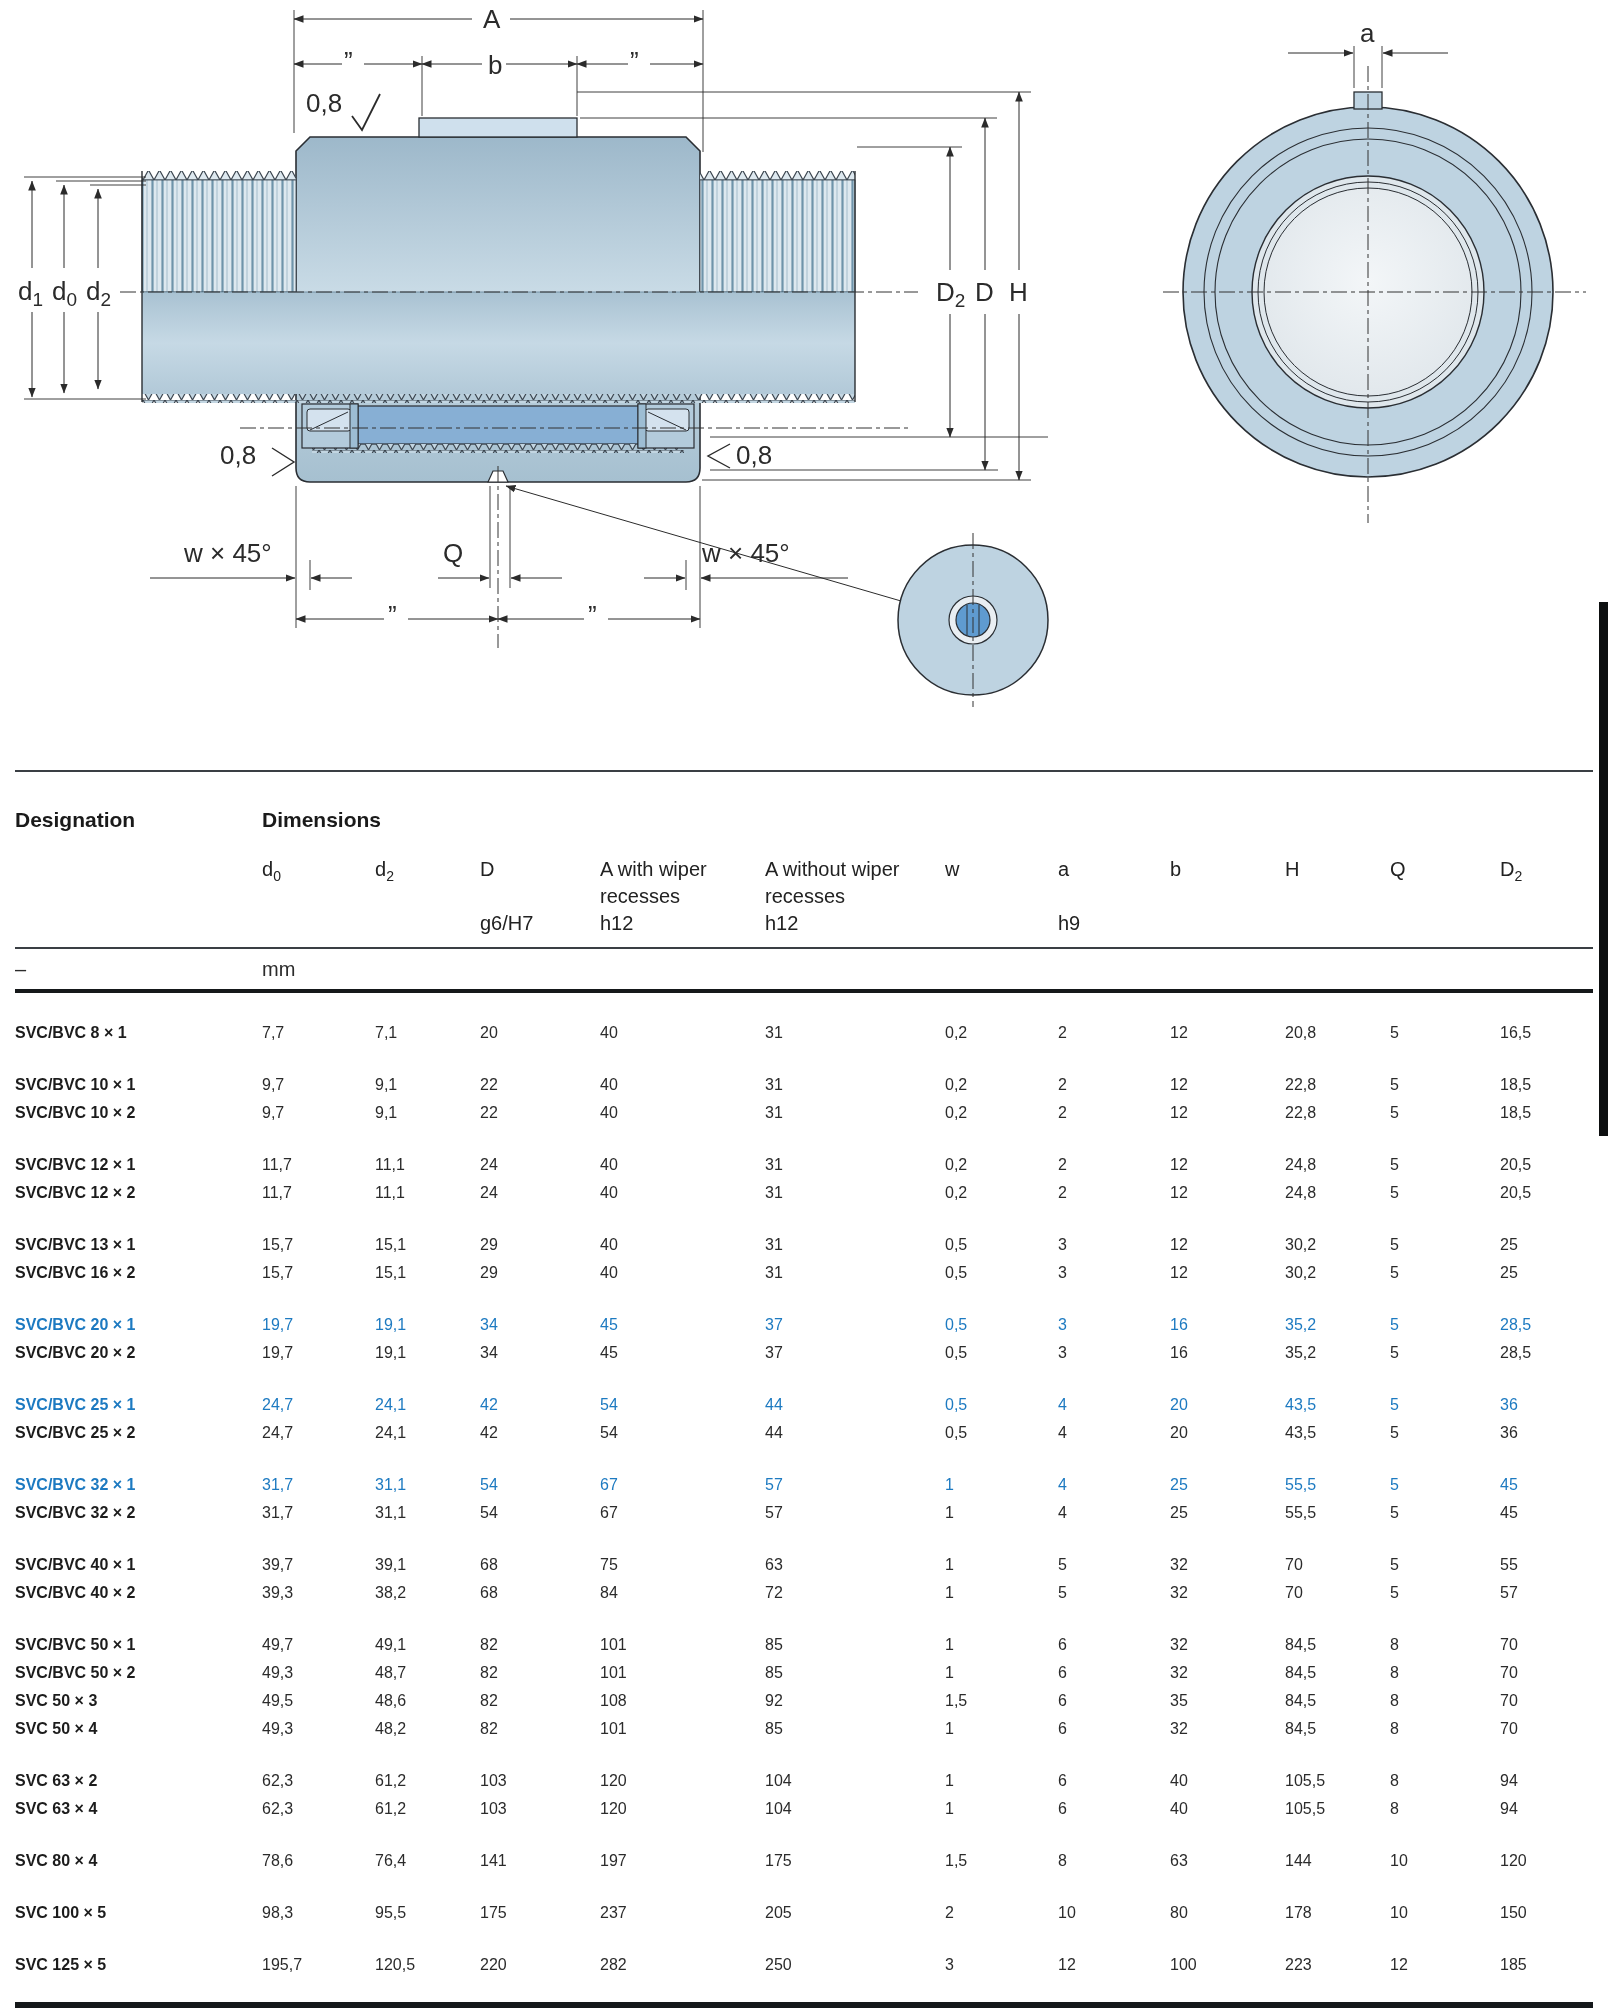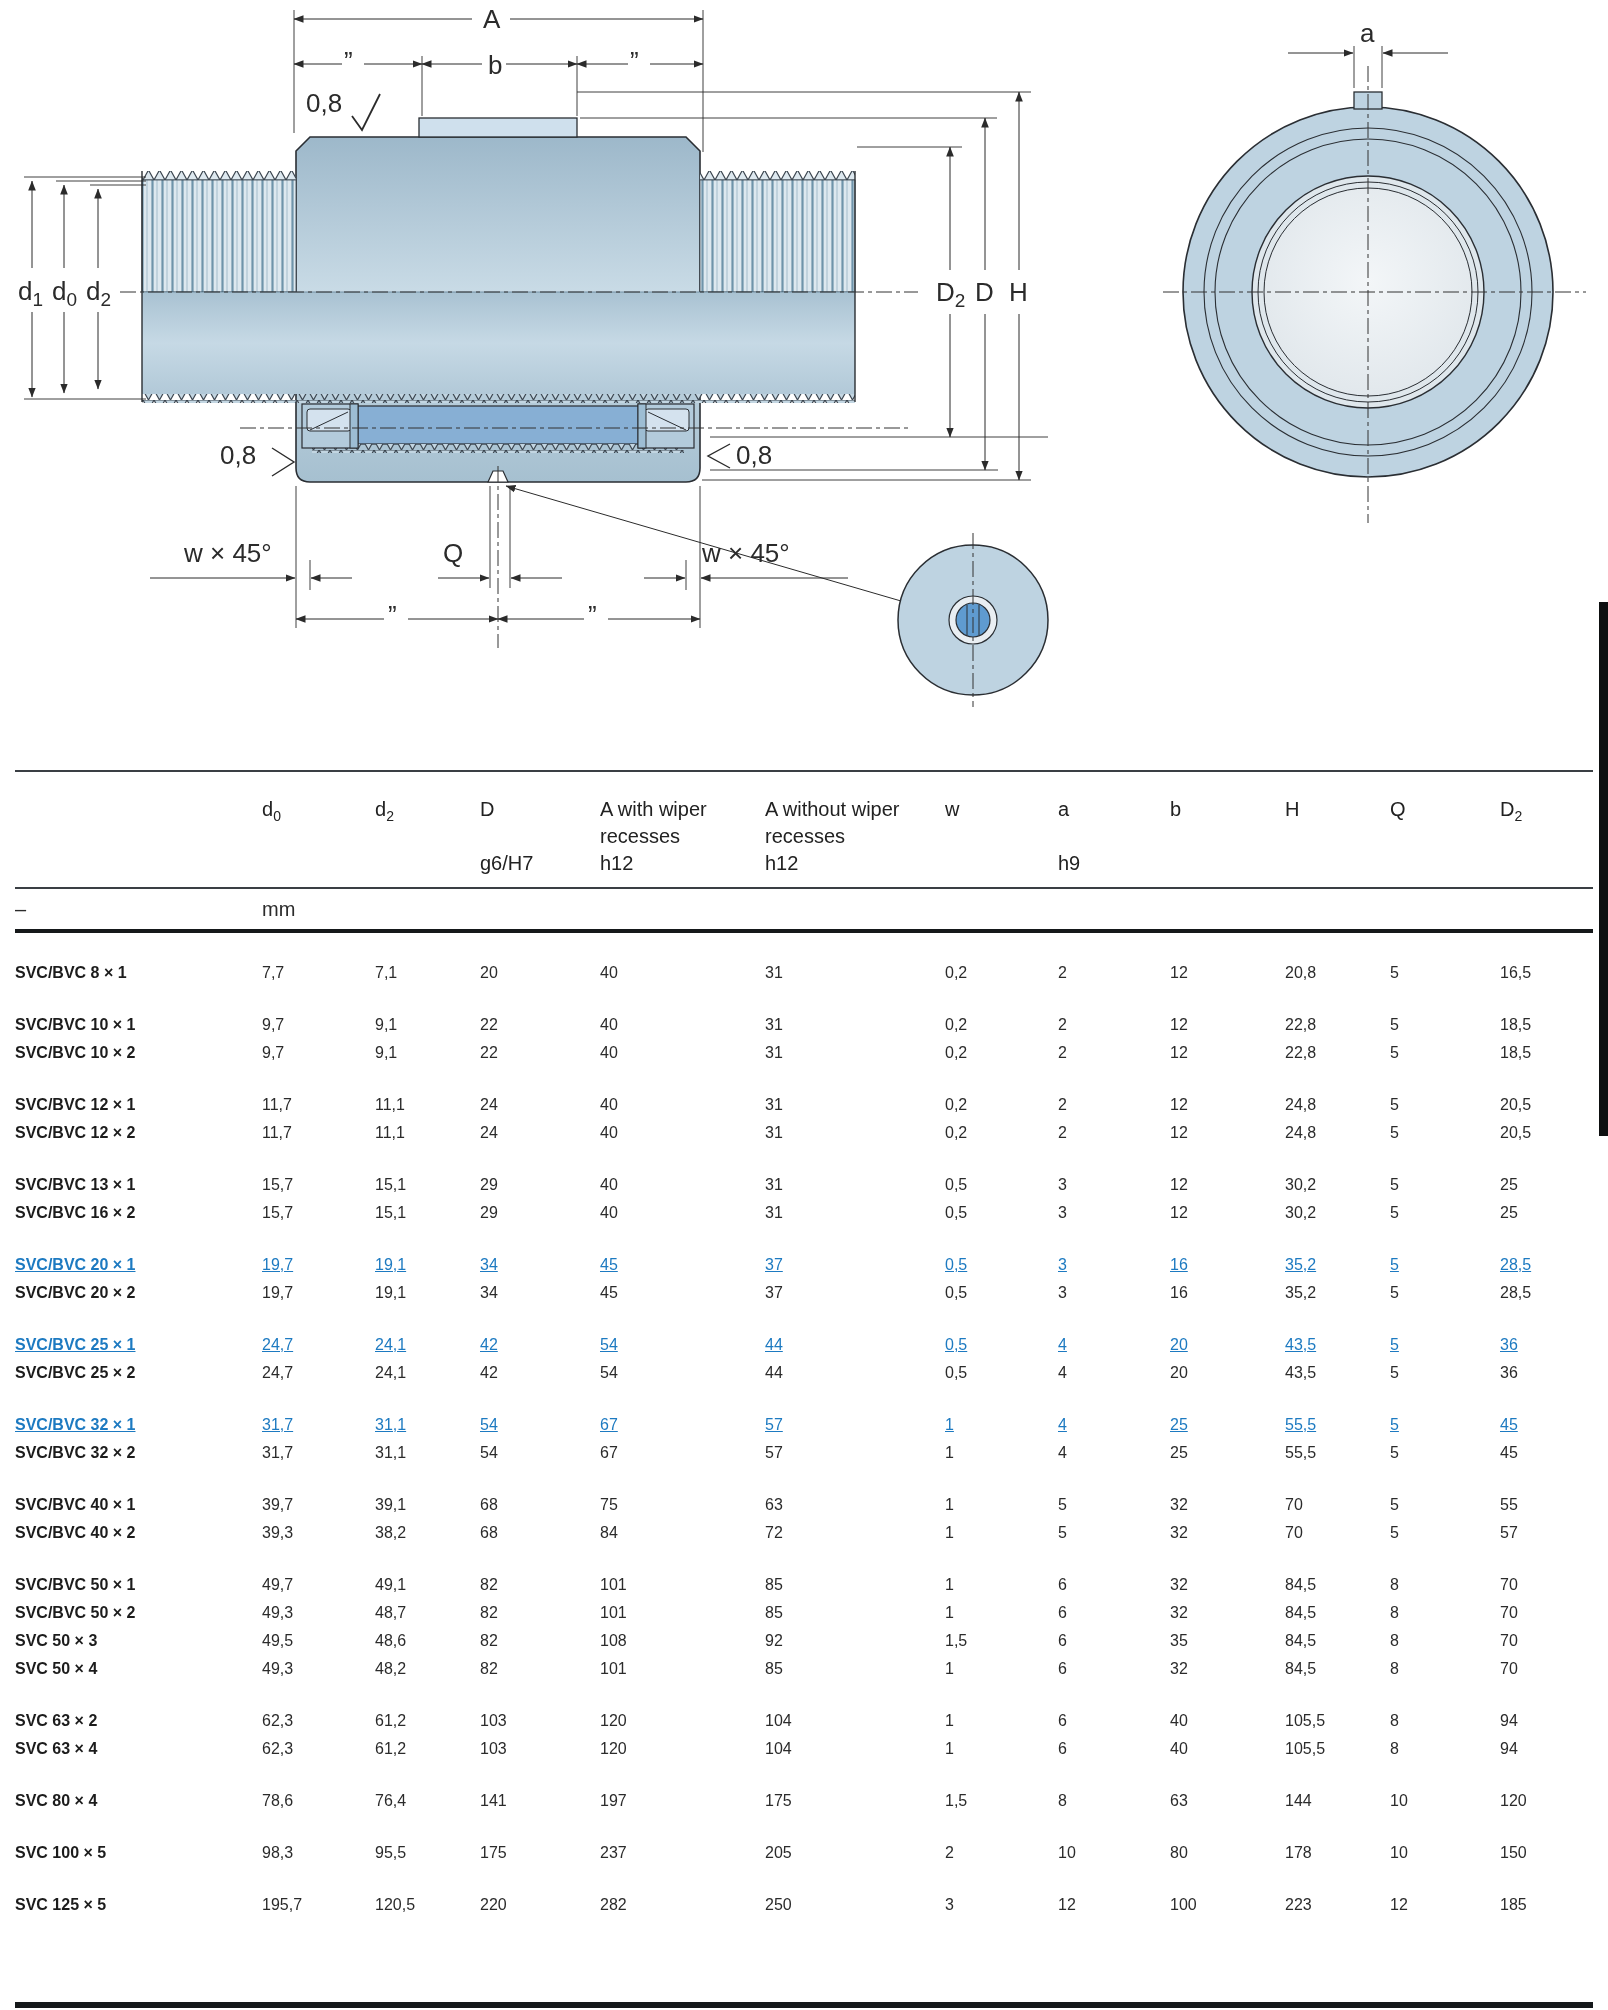--- a/index.html
+++ b/index.html
@@ -17,21 +17,21 @@
   .hdr-cols .h1{height:27px;}
   .hdr-cols .h2{height:27px;}
   .hdr-cols .h3{height:27px;}
   .hdr-cols sub{font-size:14px;}
   .rule.mid{margin-top:8px;}
   .units-row{font-size:20px;height:40px;display:grid;grid-template-columns:247px 113px auto;align-items:center;}
   .rows{margin-top:26px;}
   .group{margin-bottom:24px;}
   .trow{line-height:28px;font-size:16px;}
   .trow .des{font-weight:bold;color:#1c1c1c;}
-  .trow.blue .cell{color:var(--accent);text-decoration:underline;}
+  .trow.blue .cell{color:var(--accent);}
   .cell{white-space:nowrap;}
   .bottom-rule{position:absolute;left:15px;top:2002px;width:1578px;height:6px;background:#15181a;}
   
   text{font-family:"Liberation Sans", sans-serif;fill:#2b2b2b;font-size:26px;}
 </style>
 </head>
 <body>
 
 <div id="page">
 
@@ -225,20 +225,24 @@
       <circle cx="973" cy="620" r="17" fill="#5f9bd0" stroke="#2a2e33" stroke-width="1.2"></circle>
       <line x1="967" y1="605" x2="967" y2="635" stroke="#2a2e33" stroke-width="1"></line>
       <line x1="979" y1="605" x2="979" y2="635" stroke="#2a2e33" stroke-width="1"></line>
       <line x1="973" y1="533" x2="973" y2="707" stroke="#333" stroke-width="1" stroke-dasharray="16 4 4 4"></line>
     </g>
   </svg>
 
   <div class="table-area">
     <div class="rule"></div>
 
+    <div class="hdr-main">
+      <div>Designation</div>
+      <div>Dimensions</div>
+    </div>
 
     <div class="hdr-cols grid12">
       <div></div>
       <div>
           <div class="h1"><span>d</span><sub>0</sub></div>
           <div class="h2"></div>
           <div class="h3"></div>
         </div>
       <div>
           <div class="h1"><span>d</span><sub>2</sub></div>

